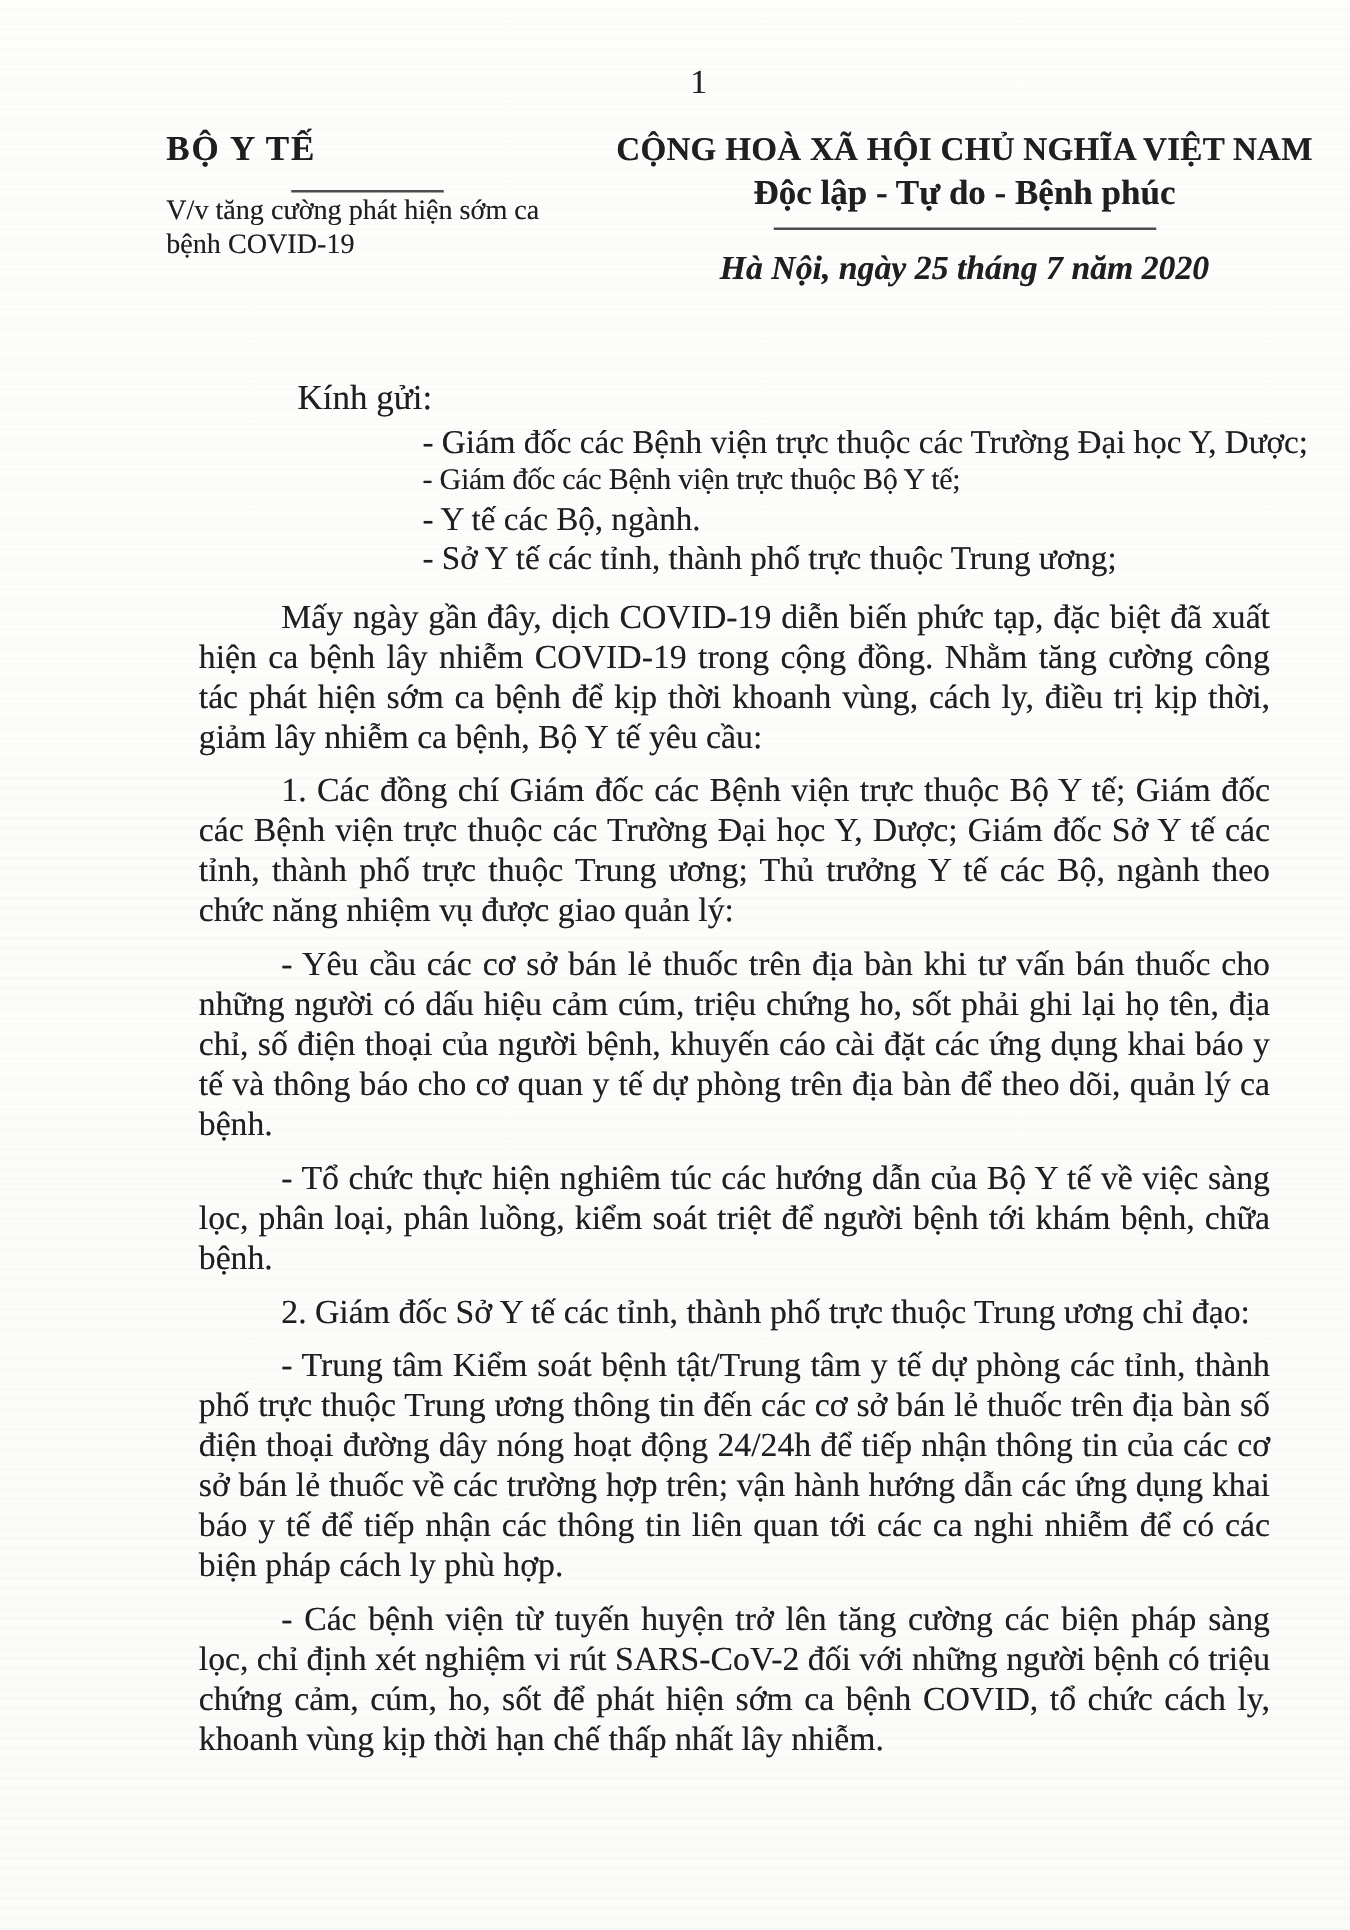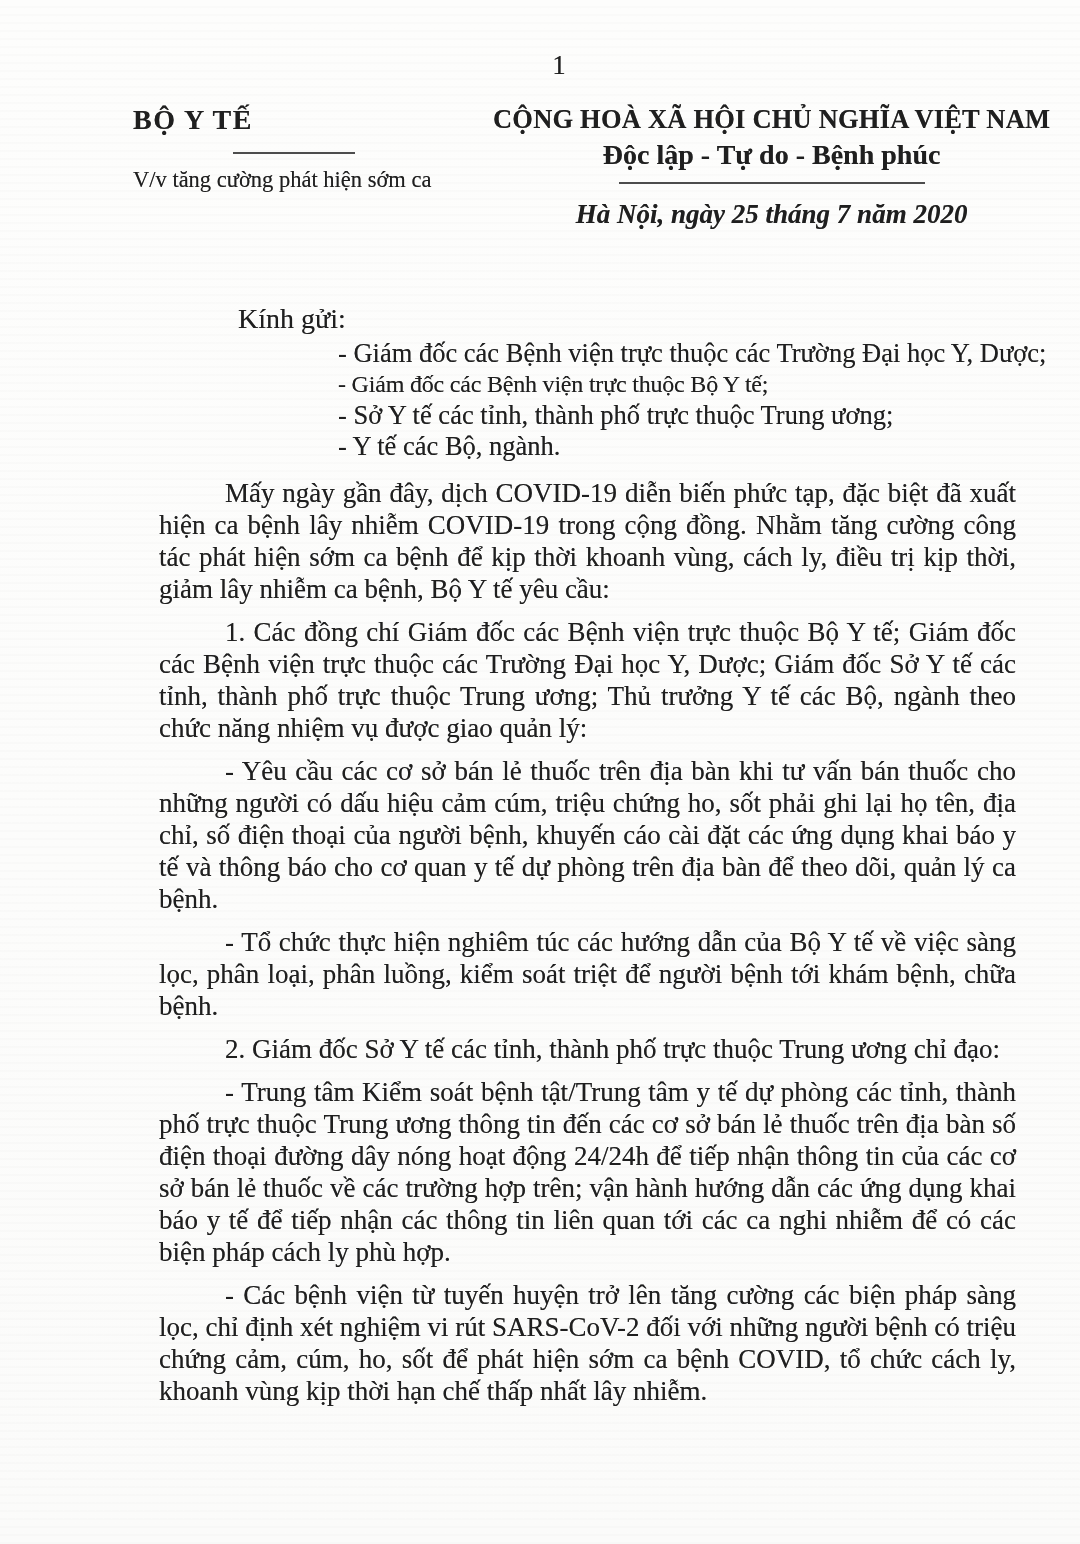--- a/index.html
+++ b/index.html
@@ -69,21 +69,21 @@
   .doc-number {
     font-size: 27px;
     margin-top: 24px;
     white-space: nowrap;
   }
   .subject {
     font-size: 22.5px;
     line-height: 27px;
     white-space: nowrap;
   }
-  .subject.first { margin-top: 12px; }
+  .subject.first { margin-top: 0; }
 
   .header-right {
     flex: 1 1 auto;
     text-align: center;
     padding-left: 6px;
     margin-left: 32px;
   }
   .national-title {
     font-weight: bold;
     font-size: 26.5px;
@@ -153,38 +153,39 @@
 <div class="page">
 
   <div class="page-number scan-text">1</div>
 
   <div class="header">
 
     <div class="header-left">
       <div class="org-name scan-text">BỘ Y TẾ</div>
       <div class="org-underline"></div>
       <div class="subject first scan-text">V/v tăng cường phát hiện sớm ca</div>
+      <div class="subject scan-text">bệnh COVID-19</div>
     </div>
 
     <div class="header-right">
       <div class="national-title scan-text">CỘNG HOÀ XÃ HỘI CHỦ NGHĨA VIỆT NAM</div>
       <div class="motto scan-text">Độc lập - Tự do - Bệnh phúc</div>
       <div class="motto-underline"></div>
       <div class="place-date scan-text">Hà Nội, ngày 25 tháng 7 năm 2020</div>
     </div>
 
   </div>
 
   <div class="recipients">
     <div class="recipients-label scan-text">Kính gửi:</div>
     <div class="recipient-list">
       <div class="recipient scan-text">- Giám đốc các Bệnh viện trực thuộc các Trường Đại học Y, Dược;</div>
       <div class="recipient scan-text">- Giám đốc các Bệnh viện trực thuộc Bộ Y tế;</div>
+      <div class="recipient scan-text">- Y tế các Bộ, ngành.</div>
       <div class="recipient scan-text">- Sở Y tế các tỉnh, thành phố trực thuộc Trung ương;</div>
-      <div class="recipient scan-text">- Y tế các Bộ, ngành.</div>
     </div>
   </div>
 
   <div class="body-text">
     <p class="para scan-text">Mấy ngày gần đây, dịch COVID-19 diễn biến phức tạp, đặc biệt đã xuất hiện ca bệnh lây nhiễm COVID-19 trong cộng đồng. Nhằm tăng cường công tác phát hiện sớm ca bệnh để kịp thời khoanh vùng, cách ly, điều trị kịp thời, giảm lây nhiễm ca bệnh, Bộ Y tế yêu cầu:</p>
     <p class="para scan-text">1. Các đồng chí Giám đốc các Bệnh viện trực thuộc Bộ Y tế; Giám đốc các Bệnh viện trực thuộc các Trường Đại học Y, Dược; Giám đốc Sở Y tế các tỉnh, thành phố trực thuộc Trung ương; Thủ trưởng Y tế các Bộ, ngành theo chức năng nhiệm vụ được giao quản lý:</p>
     <p class="para scan-text">- Yêu cầu các cơ sở bán lẻ thuốc trên địa bàn khi tư vấn bán thuốc cho những người có dấu hiệu cảm cúm, triệu chứng ho, sốt phải ghi lại họ tên, địa chỉ, số điện thoại của người bệnh, khuyến cáo cài đặt các ứng dụng khai báo y tế và thông báo cho cơ quan y tế dự phòng trên địa bàn để theo dõi, quản lý ca bệnh.</p>
     <p class="para scan-text">- Tổ chức thực hiện nghiêm túc các hướng dẫn của Bộ Y tế về việc sàng lọc, phân loại, phân luồng, kiểm soát triệt để người bệnh tới khám bệnh, chữa bệnh.</p>
     <p class="para scan-text">2. Giám đốc Sở Y tế các tỉnh, thành phố trực thuộc Trung ương chỉ đạo:</p>
     <p class="para scan-text">- Trung tâm Kiểm soát bệnh tật/Trung tâm y tế dự phòng các tỉnh, thành phố trực thuộc Trung ương thông tin đến các cơ sở bán lẻ thuốc trên địa bàn số điện thoại đường dây nóng hoạt động 24/24h để tiếp nhận thông tin của các cơ sở bán lẻ thuốc về các trường hợp trên; vận hành hướng dẫn các ứng dụng khai báo y tế để tiếp nhận các thông tin liên quan tới các ca nghi nhiễm để có các biện pháp cách ly phù hợp.</p>

